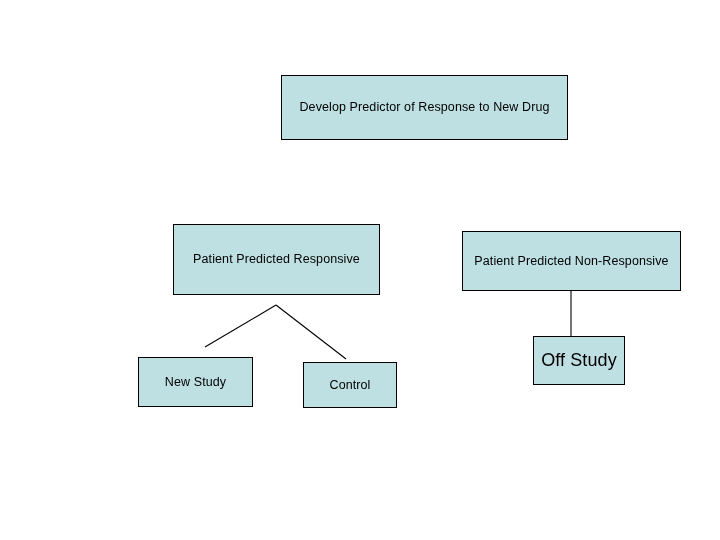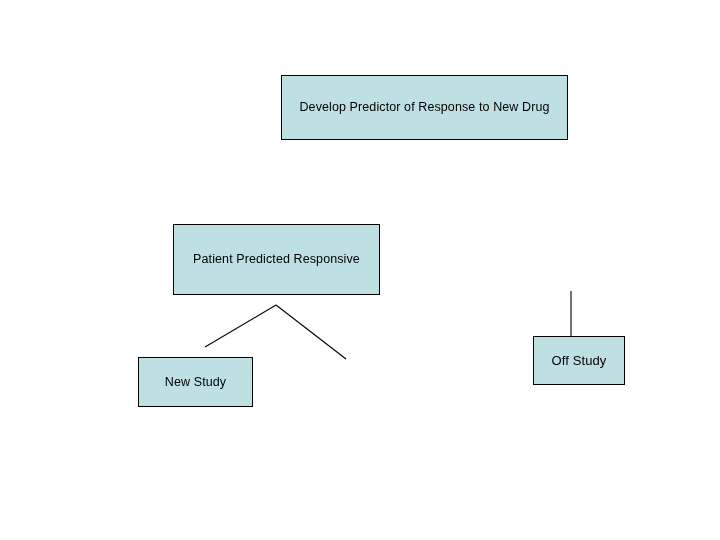--- a/index.html
+++ b/index.html
@@ -57,19 +57,21 @@
   <svg id="edges" viewBox="0 0 720 540" xmlns="http://www.w3.org/2000/svg">
     <polyline class="edge-line" points="276,305 205,347" stroke="#000000"></polyline>
     <polyline class="edge-line" points="276,305 346,359" stroke="#000000"></polyline>
     <polyline class="edge-line" points="571,291 571,336" stroke="#000000"></polyline>
   </svg>
 
   <div class="node" style="left: 281px; top: 75px; width: 287px; height: 65px; background: rgb(191, 224, 227); font-size: 12.5px; border-color: rgb(0, 0, 0); color: rgb(0, 0, 0);">Develop Predictor of Response to New Drug</div>
 
   <div class="node" style="left: 173px; top: 224px; width: 207px; height: 71px; background: rgb(191, 224, 227); font-size: 12.5px; border-color: rgb(0, 0, 0); color: rgb(0, 0, 0);">Patient Predicted Responsive</div>
 
+  <div class="node" style="left: 462px; top: 231px; width: 219px; height: 60px; background: rgb(191, 224, 227); font-size: 12.5px; border-color: rgb(0, 0, 0); color: rgb(0, 0, 0);">Patient Predicted Non-Responsive</div>
 
   <div class="node" style="left: 138px; top: 357px; width: 115px; height: 50px; background: rgb(191, 224, 227); font-size: 12.5px; border-color: rgb(0, 0, 0); color: rgb(0, 0, 0);">New Study</div>
 
+  <div class="node" style="left: 303px; top: 362px; width: 94px; height: 46px; background: rgb(191, 224, 227); font-size: 12.5px; border-color: rgb(0, 0, 0); color: rgb(0, 0, 0);">Control</div>
 
-  <div class="node" style="left: 533px; top: 336px; width: 92px; height: 49px; background: rgb(191, 224, 227); font-size: 13px; border-color: rgb(0, 0, 0); color: rgb(0, 0, 0);">Off Study</div>
+  <div class="node" style="left: 533px; top: 336px; width: 92px; height: 49px; background: rgb(191, 224, 227); font-size: 18px; border-color: rgb(0, 0, 0); color: rgb(0, 0, 0);">Off Study</div>
 
 </div>
 
 </body></html>

